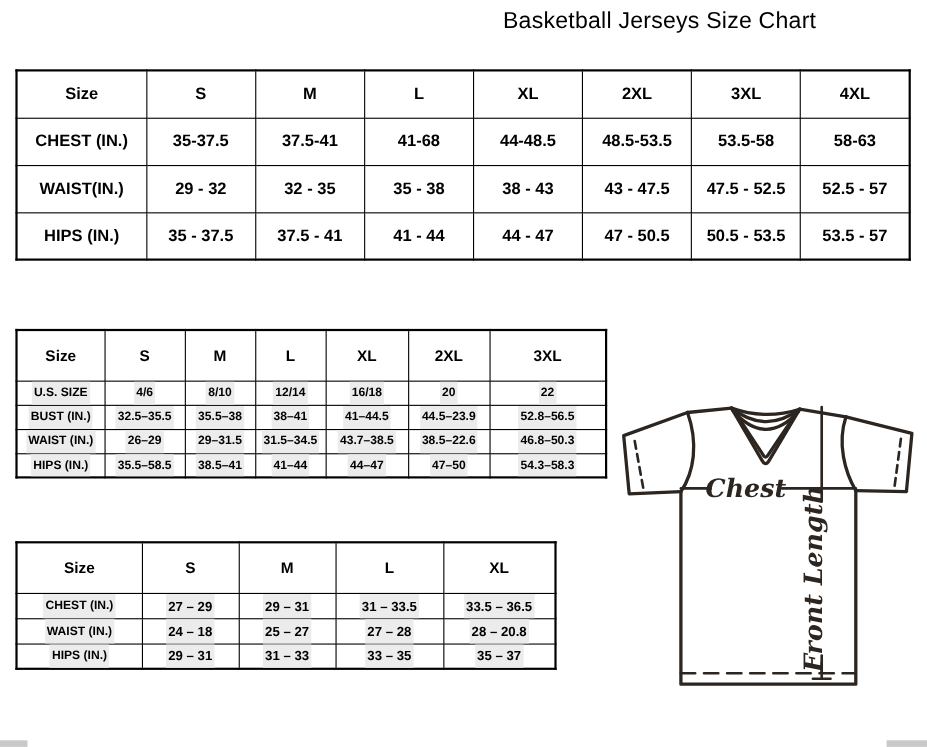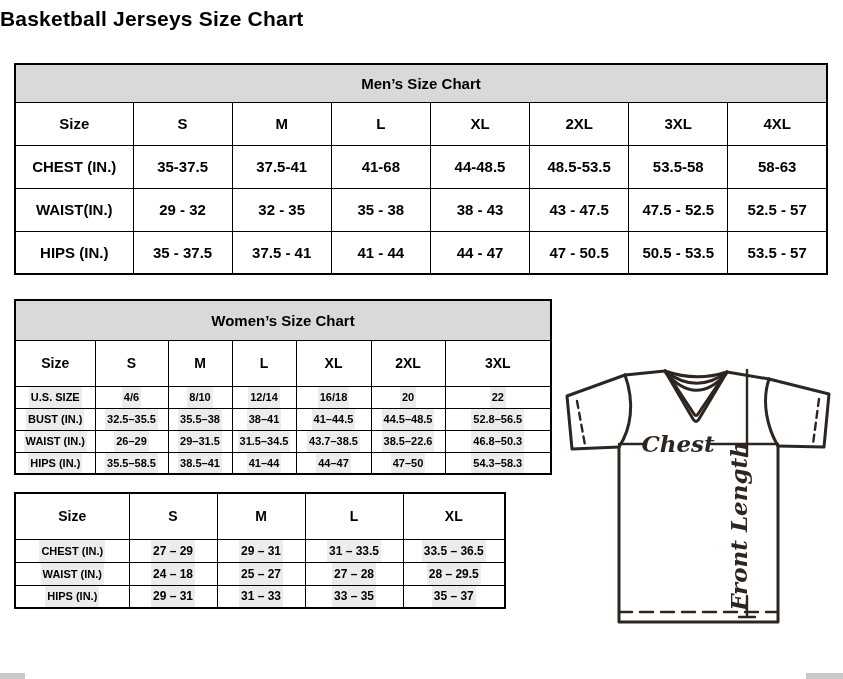--- a/index.html
+++ b/index.html
@@ -9,22 +9,22 @@
     --hl:#ececec;
     --scroll:#c9c9c9;
   }
   *{box-sizing:border-box;margin:0;padding:0}
   html,body{background:#fff}
   body{
     width:843px;height:679px;position:relative;overflow:hidden;
     font-family:"Liberation Sans",sans-serif;color:#000;
   }
   .page-title{
-    position:absolute;top:7px;left:0;width:742px;text-align:left;
-    font-size:21px;font-weight:bold;letter-spacing:0.2px;
+    position:absolute;top:7px;left:0;width:742px;text-align:right;
+    font-size:21px;font-weight:normal;letter-spacing:0.2px;
   }
   table.size-table{
     position:absolute;border-collapse:collapse;table-layout:fixed;
     border:2px solid var(--border);background:#fff;
   }
   .size-table th,.size-table td{
     border:1px solid var(--border);text-align:center;vertical-align:middle;
     font-weight:bold;overflow:hidden;white-space:nowrap;
   }
   .size-table .title-row th{background:var(--header-fill);font-size:15px}
@@ -74,23 +74,20 @@
     <col style="width:118px">
       <col>
       <col>
       <col>
       <col>
       <col>
       <col>
       <col>
   </colgroup>
   <thead>
-    <tr class="title-row">
-      <th colspan="8">Men’s Size Chart</th>
-    </tr>
     <tr class="cols-row">
         <th>Size</th>
         <th>S</th>
         <th>M</th>
         <th>L</th>
         <th>XL</th>
         <th>2XL</th>
         <th>3XL</th>
         <th>4XL</th>
       </tr>
@@ -133,23 +130,20 @@
   <colgroup>
     <col style="width:80px">
       <col style="width:73px">
       <col style="width:64px">
       <col style="width:64px">
       <col style="width:75px">
       <col style="width:74px">
       <col>
   </colgroup>
   <thead>
-    <tr class="title-row">
-      <th colspan="7">Women’s Size Chart</th>
-    </tr>
     <tr class="cols-row">
         <th>Size</th>
         <th>S</th>
         <th>M</th>
         <th>L</th>
         <th>XL</th>
         <th>2XL</th>
         <th>3XL</th>
       </tr>
   </thead>
@@ -162,21 +156,21 @@
         <td><span class="hl">16/18</span></td>
         <td><span class="hl">20</span></td>
         <td><span class="hl">22</span></td>
       </tr>
       <tr>
         <th><span class="hl">BUST (IN.)</span></th>
         <td><span class="hl">32.5–35.5</span></td>
         <td><span class="hl">35.5–38</span></td>
         <td><span class="hl">38–41</span></td>
         <td><span class="hl">41–44.5</span></td>
-        <td><span class="hl">44.5–48.5</span></td>
+        <td><span class="hl">44.5–23.9</span></td>
         <td><span class="hl">52.8–56.5</span></td>
       </tr>
       <tr>
         <th><span class="hl">WAIST (IN.)</span></th>
         <td><span class="hl">26–29</span></td>
         <td><span class="hl">29–31.5</span></td>
         <td><span class="hl">31.5–34.5</span></td>
         <td><span class="hl">43.7–38.5</span></td>
         <td><span class="hl">38.5–22.6</span></td>
         <td><span class="hl">46.8–50.3</span></td>
@@ -216,21 +210,21 @@
         <td><span class="hl">27 – 29</span></td>
         <td><span class="hl">29 – 31</span></td>
         <td><span class="hl">31 – 33.5</span></td>
         <td><span class="hl">33.5 – 36.5</span></td>
       </tr>
       <tr>
         <th><span class="hl">WAIST (IN.)</span></th>
         <td><span class="hl">24 – 18</span></td>
         <td><span class="hl">25 – 27</span></td>
         <td><span class="hl">27 – 28</span></td>
-        <td><span class="hl">28 – 29.5</span></td>
+        <td><span class="hl">28 – 20.8</span></td>
       </tr>
       <tr>
         <th><span class="hl">HIPS (IN.)</span></th>
         <td><span class="hl">29 – 31</span></td>
         <td><span class="hl">31 – 33</span></td>
         <td><span class="hl">33 – 35</span></td>
         <td><span class="hl">35 – 37</span></td>
       </tr>
     </tbody>
 </table>

